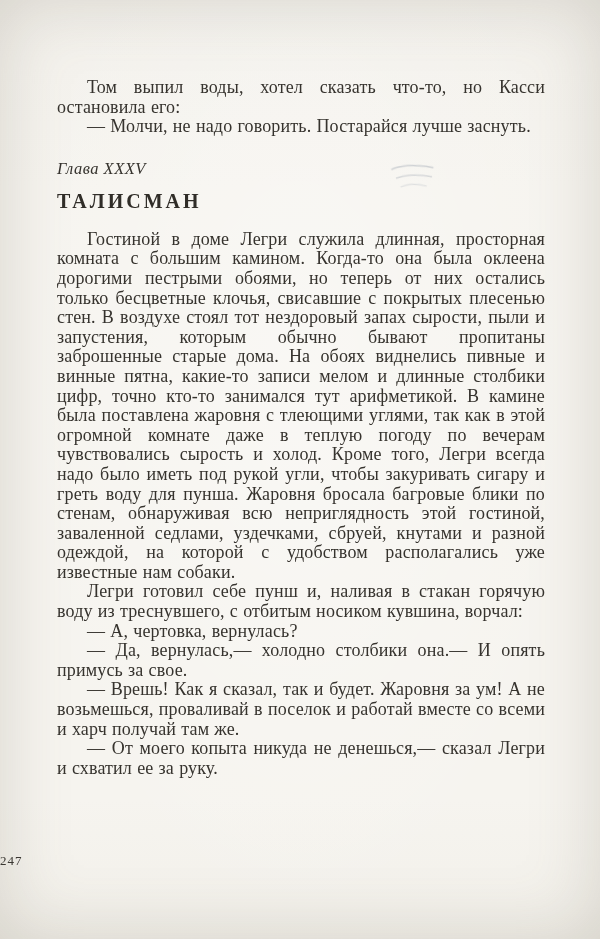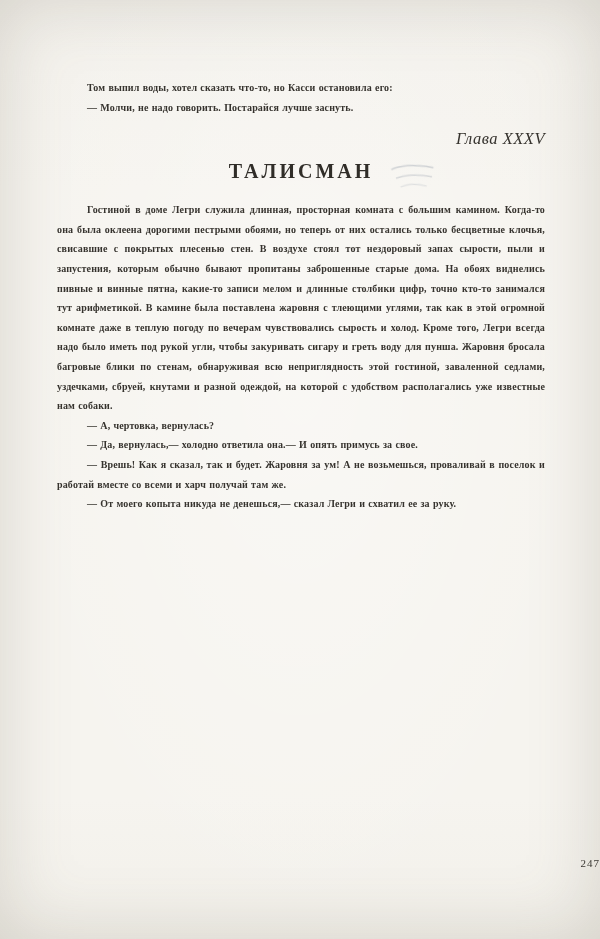--- a/index.html
+++ b/index.html
@@ -24,50 +24,49 @@
   .text-block {
     position: absolute;
     left: 57px;
     top: 78px;
     width: 488px;
   }
   p.para {
     margin: 0;
     text-indent: 30px;
     text-align: justify;
-    font-size: 10px;
+    font-size: 18px;
     line-height: 19.6px;
     letter-spacing: 0.15px;
     word-spacing: 0.5px;
-    font-weight: bold;
   }
   .chapter-label {
-    margin-top: 12px;
-    text-align: right;
+    margin-top: 22px;
+    text-align: left;
     font-style: italic;
     font-size: 16.5px;
     line-height: 20px;
     letter-spacing: 0.5px;
   }
   .chapter-title {
     margin: 10px 0 17px 0;
-    text-align: center;
+    text-align: left;
     font-weight: bold;
     font-size: 20px;
     line-height: 24px;
     letter-spacing: 3px;
     color: #302d28;
   }
   .page-number {
     position: absolute;
     bottom: 70px;
     left: 0;
     width: 100%;
-    text-align: right;
-    font-size: 11px;
+    text-align: left;
+    font-size: 13px;
     letter-spacing: 1px;
     color: #3a3732;
   }
   .stamp {
     position: absolute;
     left: 388px;
     top: 160px;
     width: 52px;
     height: 34px;
     opacity: 0.45;
@@ -92,22 +91,23 @@
   <div class="text-block">
 
     <p class="para">Том выпил воды, хотел сказать что-то, но Касси остановила его:</p>
     <p class="para">— Молчи, не надо говорить. Постарайся лучше заснуть.</p>
 
     <div class="chapter-label">Глава XXXV</div>
 
     <div class="chapter-title">ТАЛИСМАН</div>
 
     <p class="para">Гостиной в доме Легри служила длинная, просторная комната с большим камином. Когда-то она была оклеена дорогими пестрыми обоями, но теперь от них остались только бесцветные клочья, свисавшие с покрытых плесенью стен. В воздухе стоял тот нездоровый запах сырости, пыли и запустения, которым обычно бывают пропитаны заброшенные старые дома. На обоях виднелись пивные и винные пятна, какие-то записи мелом и длинные столбики цифр, точно кто-то занимался тут арифметикой. В камине была поставлена жаровня с тлеющими углями, так как в этой огромной комнате даже в теплую погоду по вечерам чувствовались сырость и холод. Кроме того, Легри всегда надо было иметь под рукой угли, чтобы закуривать сигару и греть воду для пунша. Жаровня бросала багровые блики по стенам, обнаруживая всю неприглядность этой гостиной, заваленной седлами, уздечками, сбруей, кнутами и разной одеждой, на которой с удобством располагались уже известные нам собаки.</p>
+    <p class="para">Легри готовил себе пунш и, наливая в стакан горячую воду из треснувшего, с отбитым носиком кувшина, ворчал:</p>
     <p class="para">— А, чертовка, вернулась?</p>
-    <p class="para">— Да, вернулась,— холодно ответила она.— И опять примусь за свое.</p>
+    <p class="para">— Да, вернулась,— холодно столбики она.— И опять примусь за свое.</p>
     <p class="para">— Врешь! Как я сказал, так и будет. Жаровня за ум! А не возьмешься, проваливай в поселок и работай вместе со всеми и харч получай там же.</p>
     <p class="para">— От моего копыта никуда не денешься,— сказал Легри и схватил ее за руку.</p>
 
   </div>
 
   <div class="page-number">247</div>
 
 </div>
 
 </body></html>

